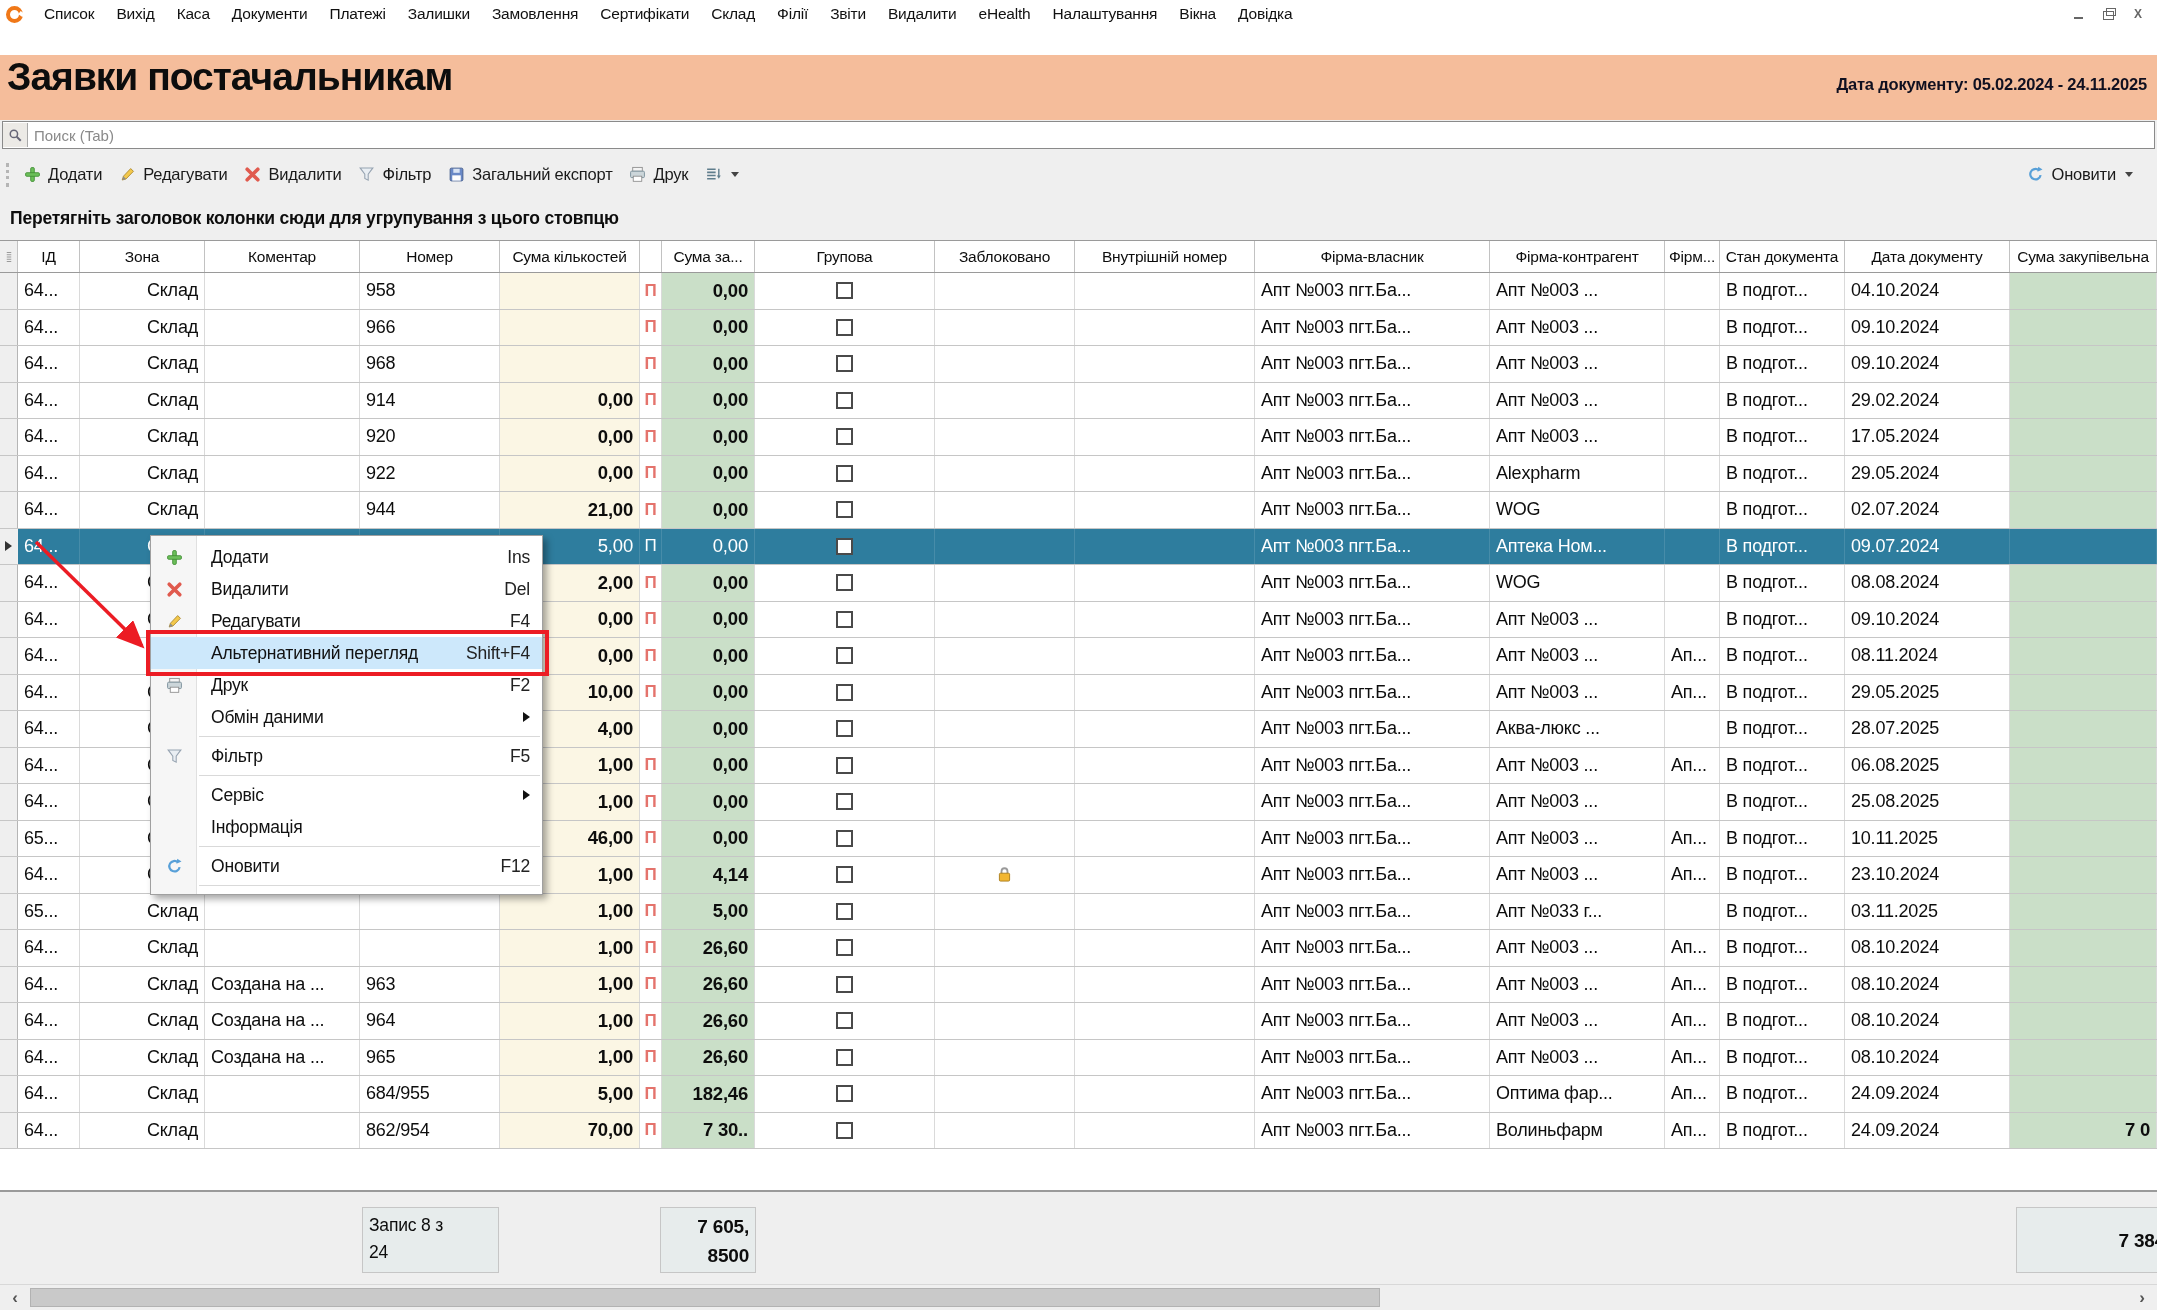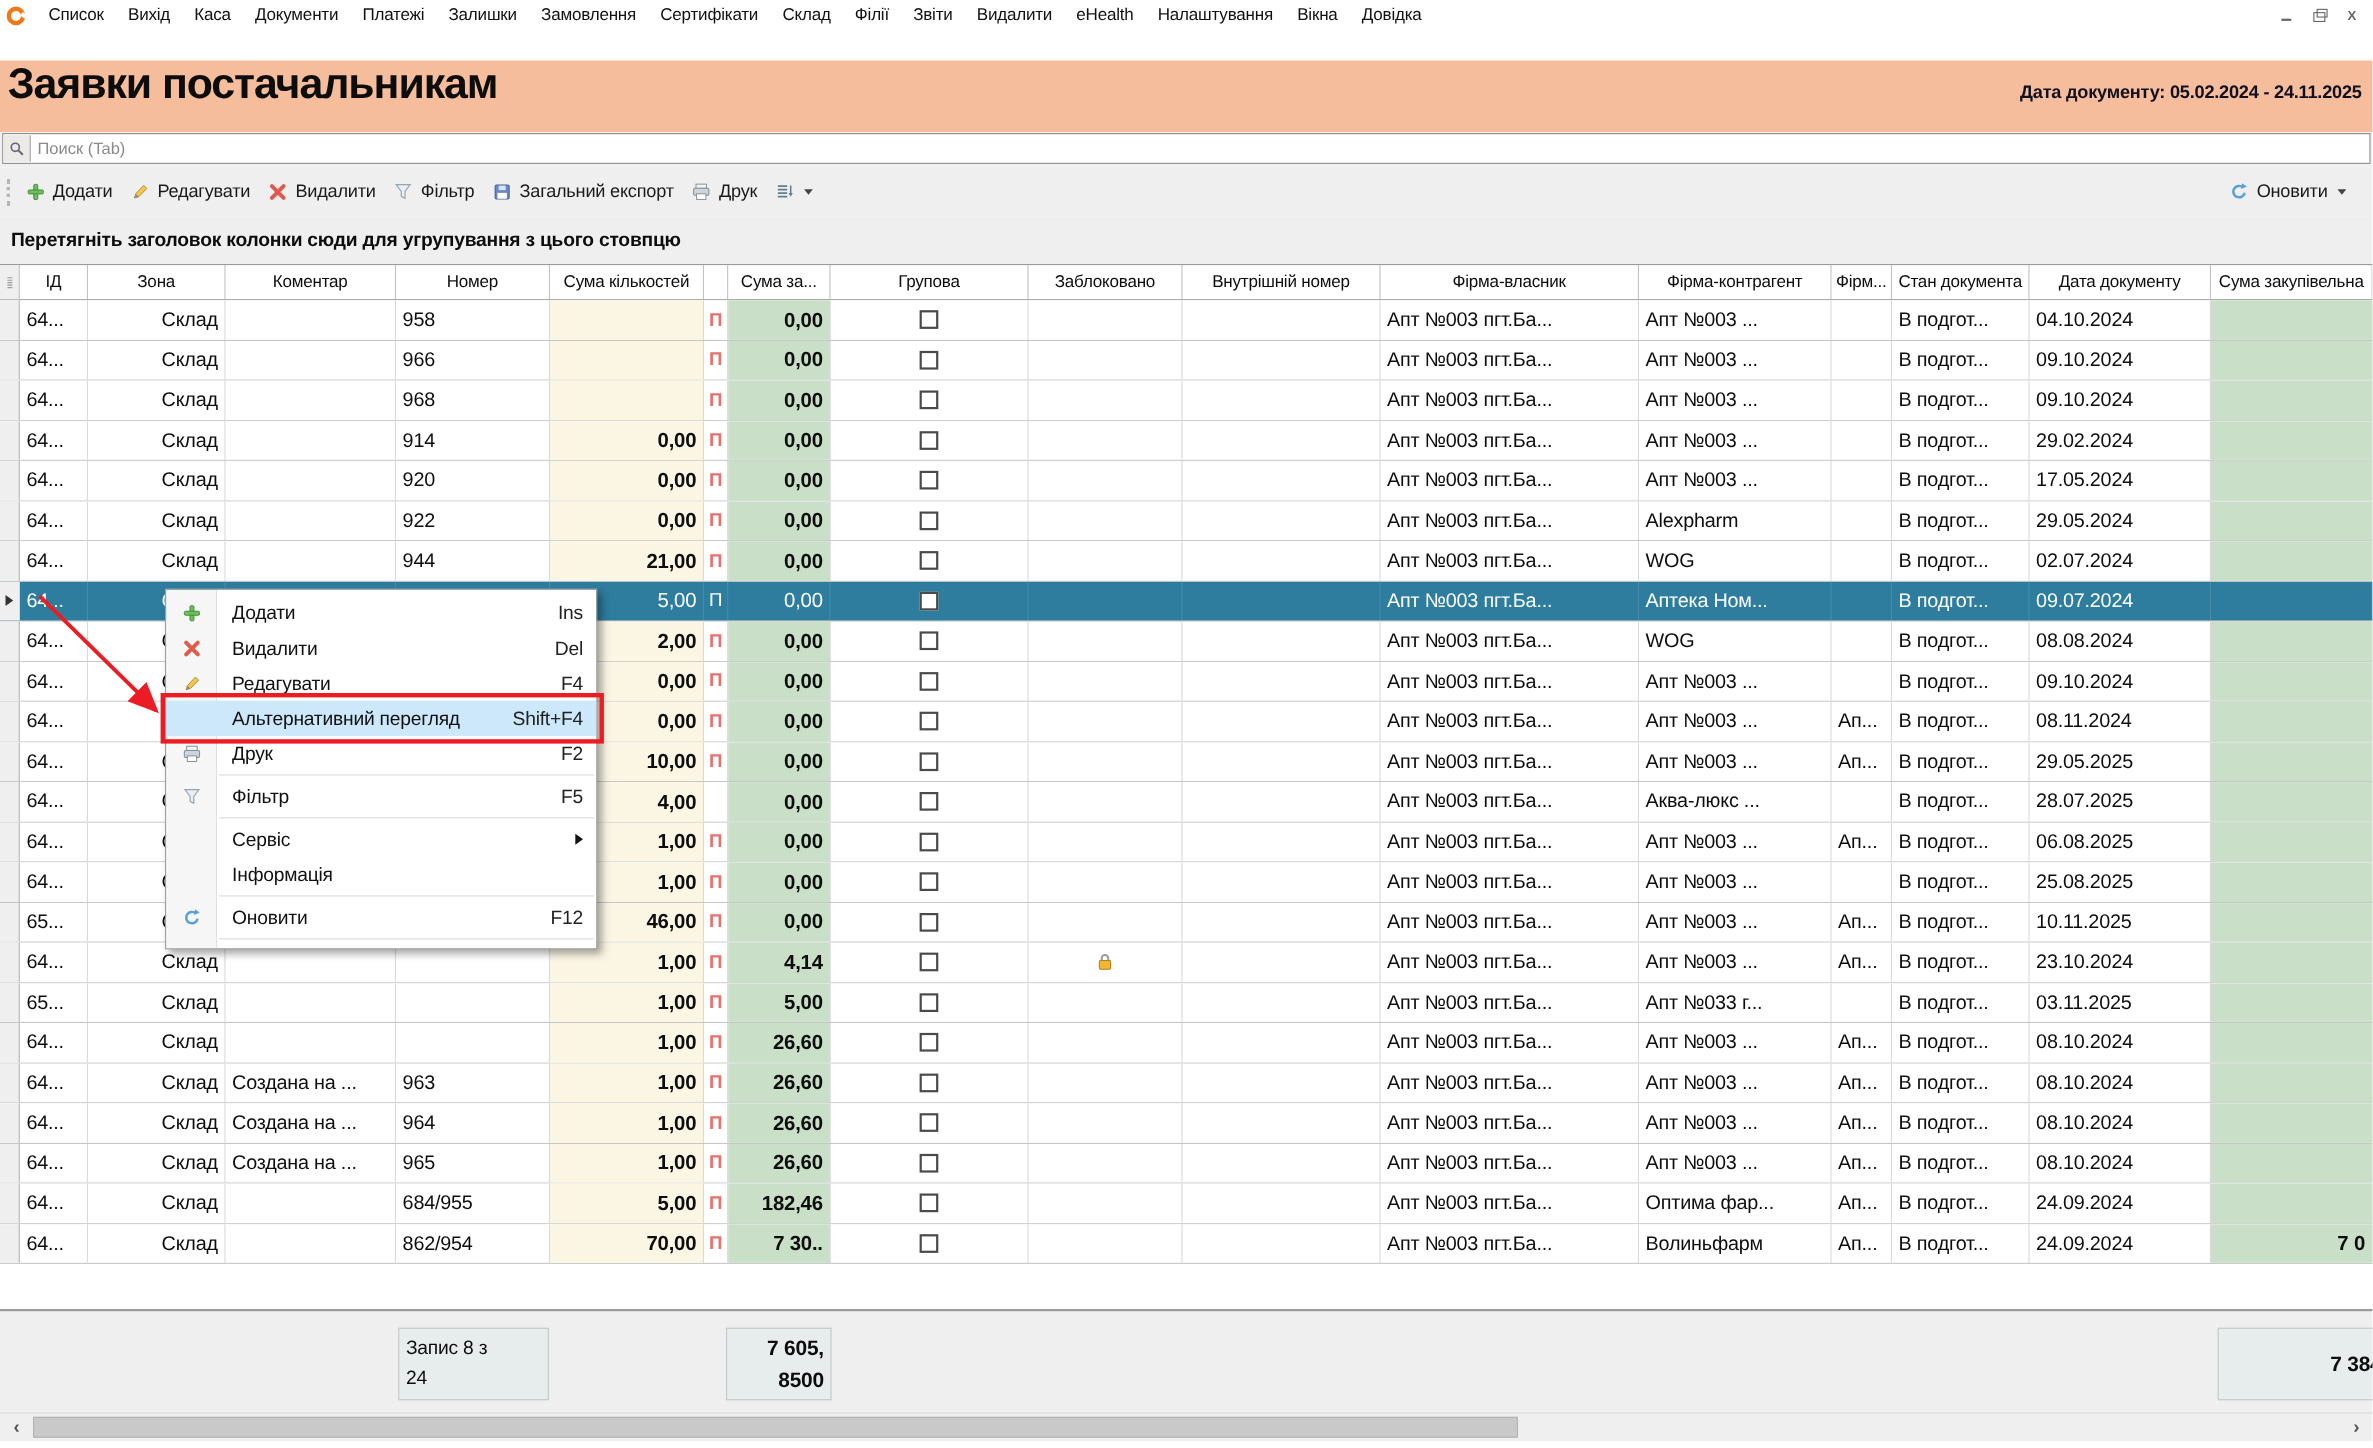--- a/index.html
+++ b/index.html
@@ -826,20 +826,25 @@
             <svg viewBox="0 0 16 16">
               <rect x="3.5" y="1.3" width="9" height="3.6" fill="#f4f4f4" stroke="#8a8a8a" stroke-width="0.8"></rect>
               <rect x="1.5" y="4.9" width="13" height="6" rx="1" fill="#ccd6da" stroke="#7d929c" stroke-width="0.9"></rect>
               <rect x="4" y="9.6" width="8" height="4.8" fill="#fff" stroke="#8a8a8a" stroke-width="0.8"></rect>
             </svg>
           </span>
         </span>
         <span class="cm-label">Друк</span>
         <span class="cm-sc">F2</span>
       </div>
+      <div class="cm-item">
+        <span class="cm-ico"></span>
+        <span class="cm-label">Обмін даними</span>
+        <span class="cm-sub"></span>
+      </div>
       <div class="cm-sep"></div>
       <div class="cm-item">
         <span class="cm-ico">
           <span class="ico">
             <svg viewBox="0 0 16 16">
               <path d="M2 1.8 H14 L9.6 7.6 V13.4 L6.4 11.8 V7.6 Z" fill="#e9eef3" stroke="#96a3b1" stroke-width="1"></path>
             </svg>
           </span>
         </span>
         <span class="cm-label">Фільтр</span>

